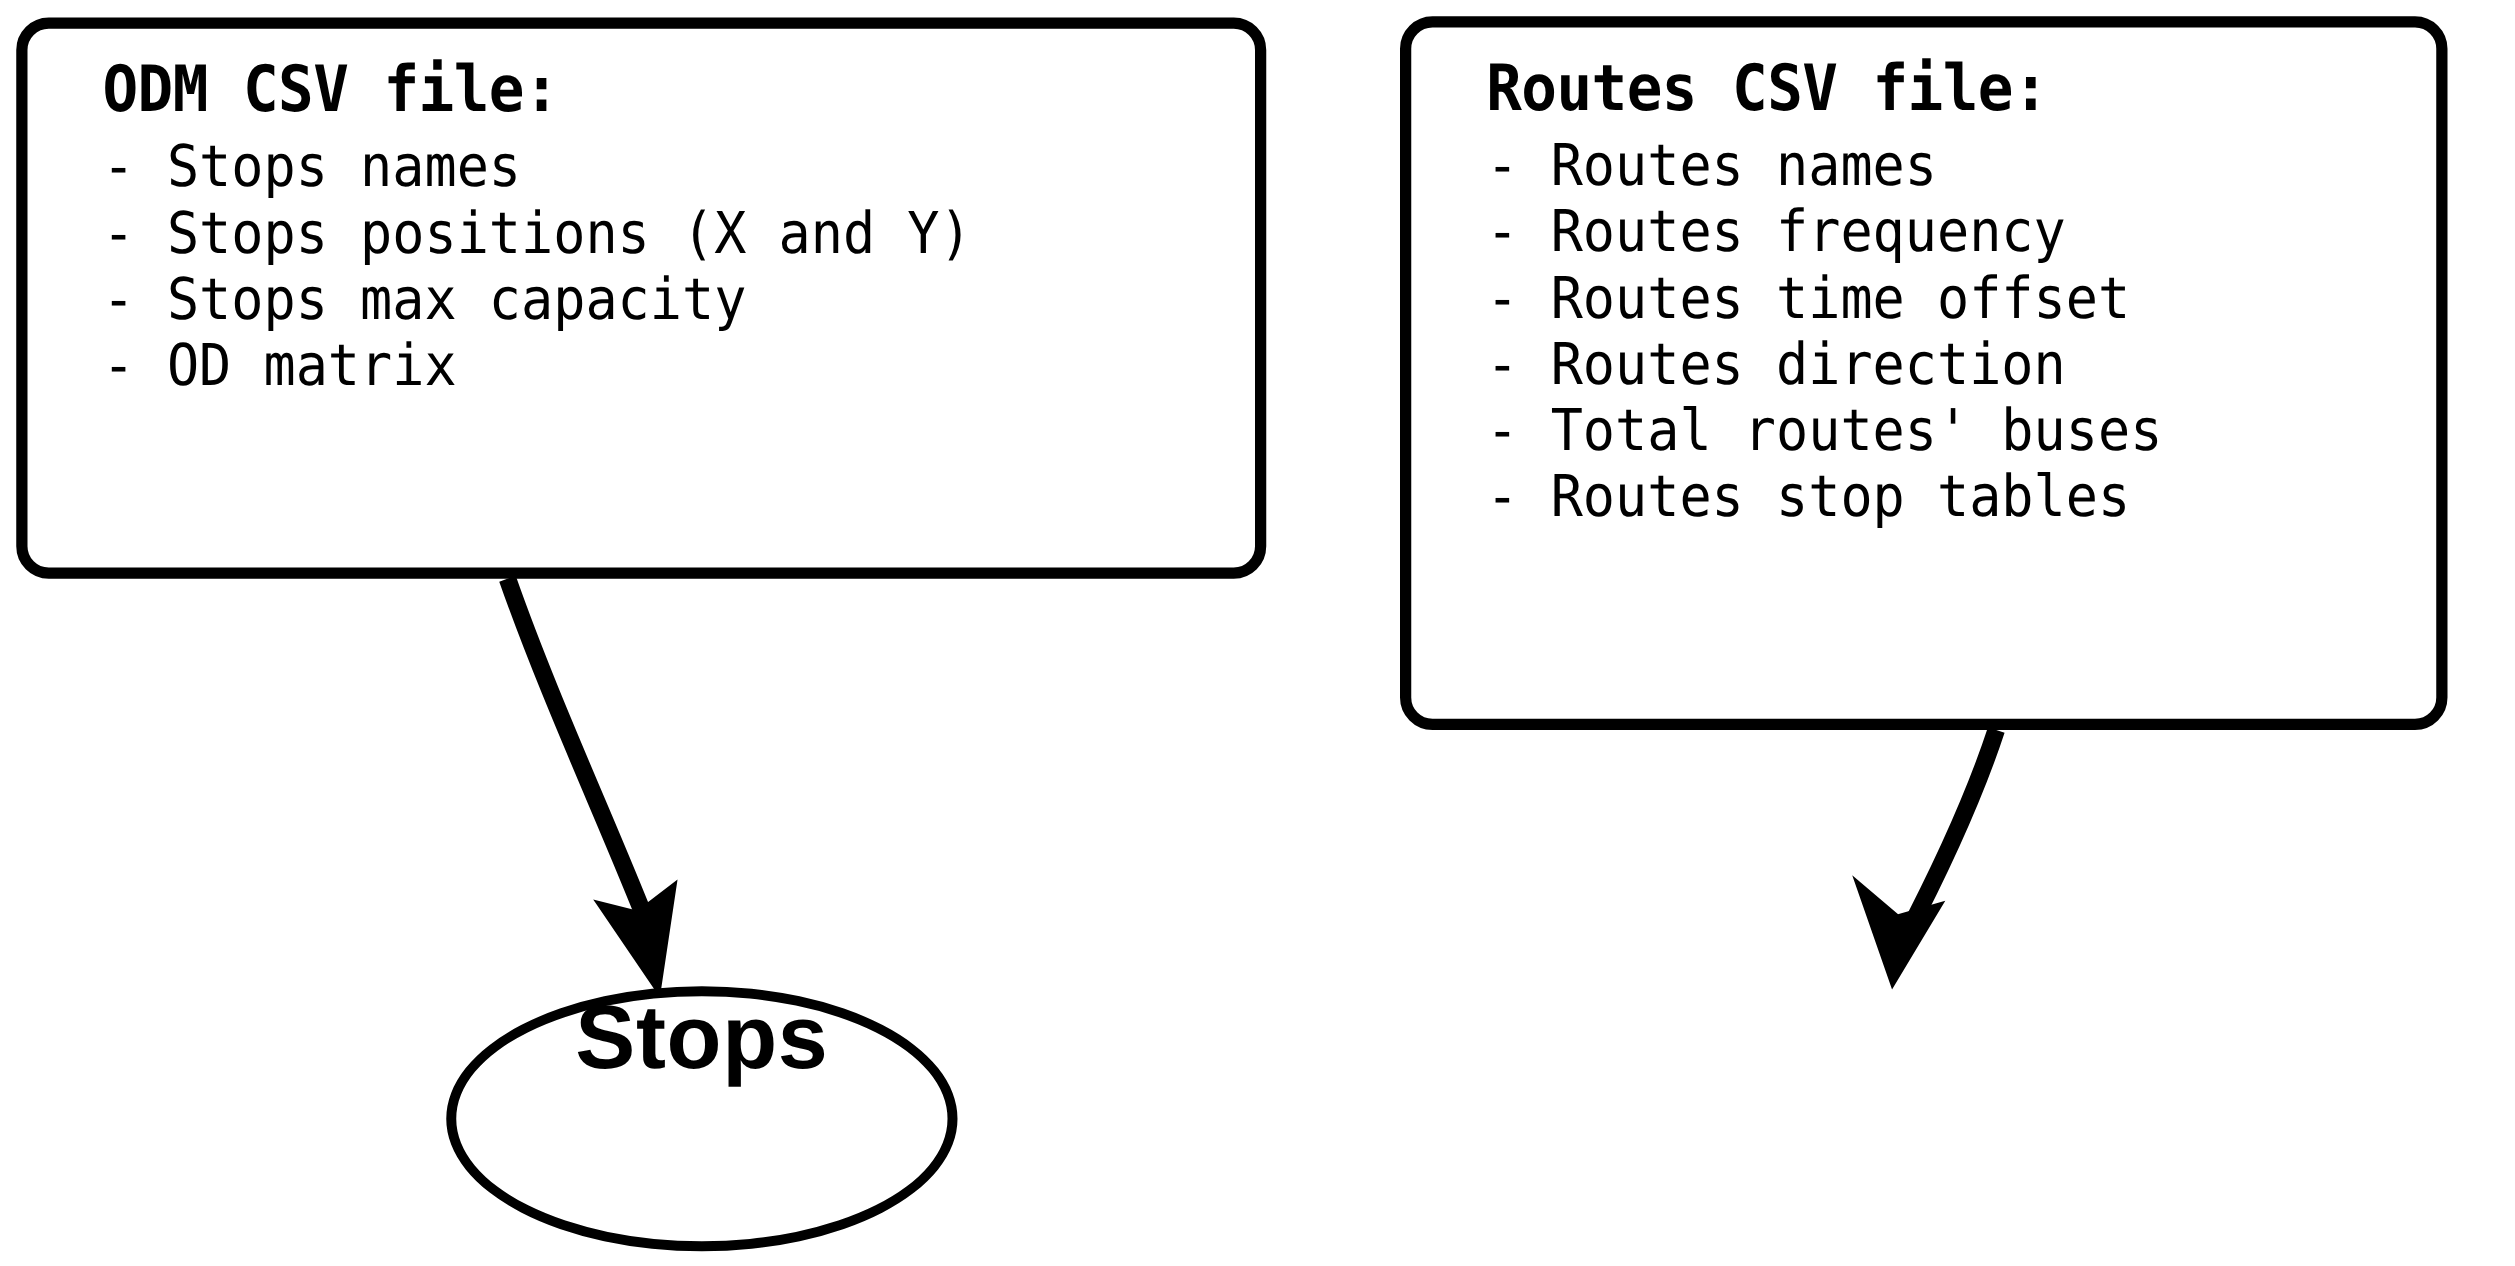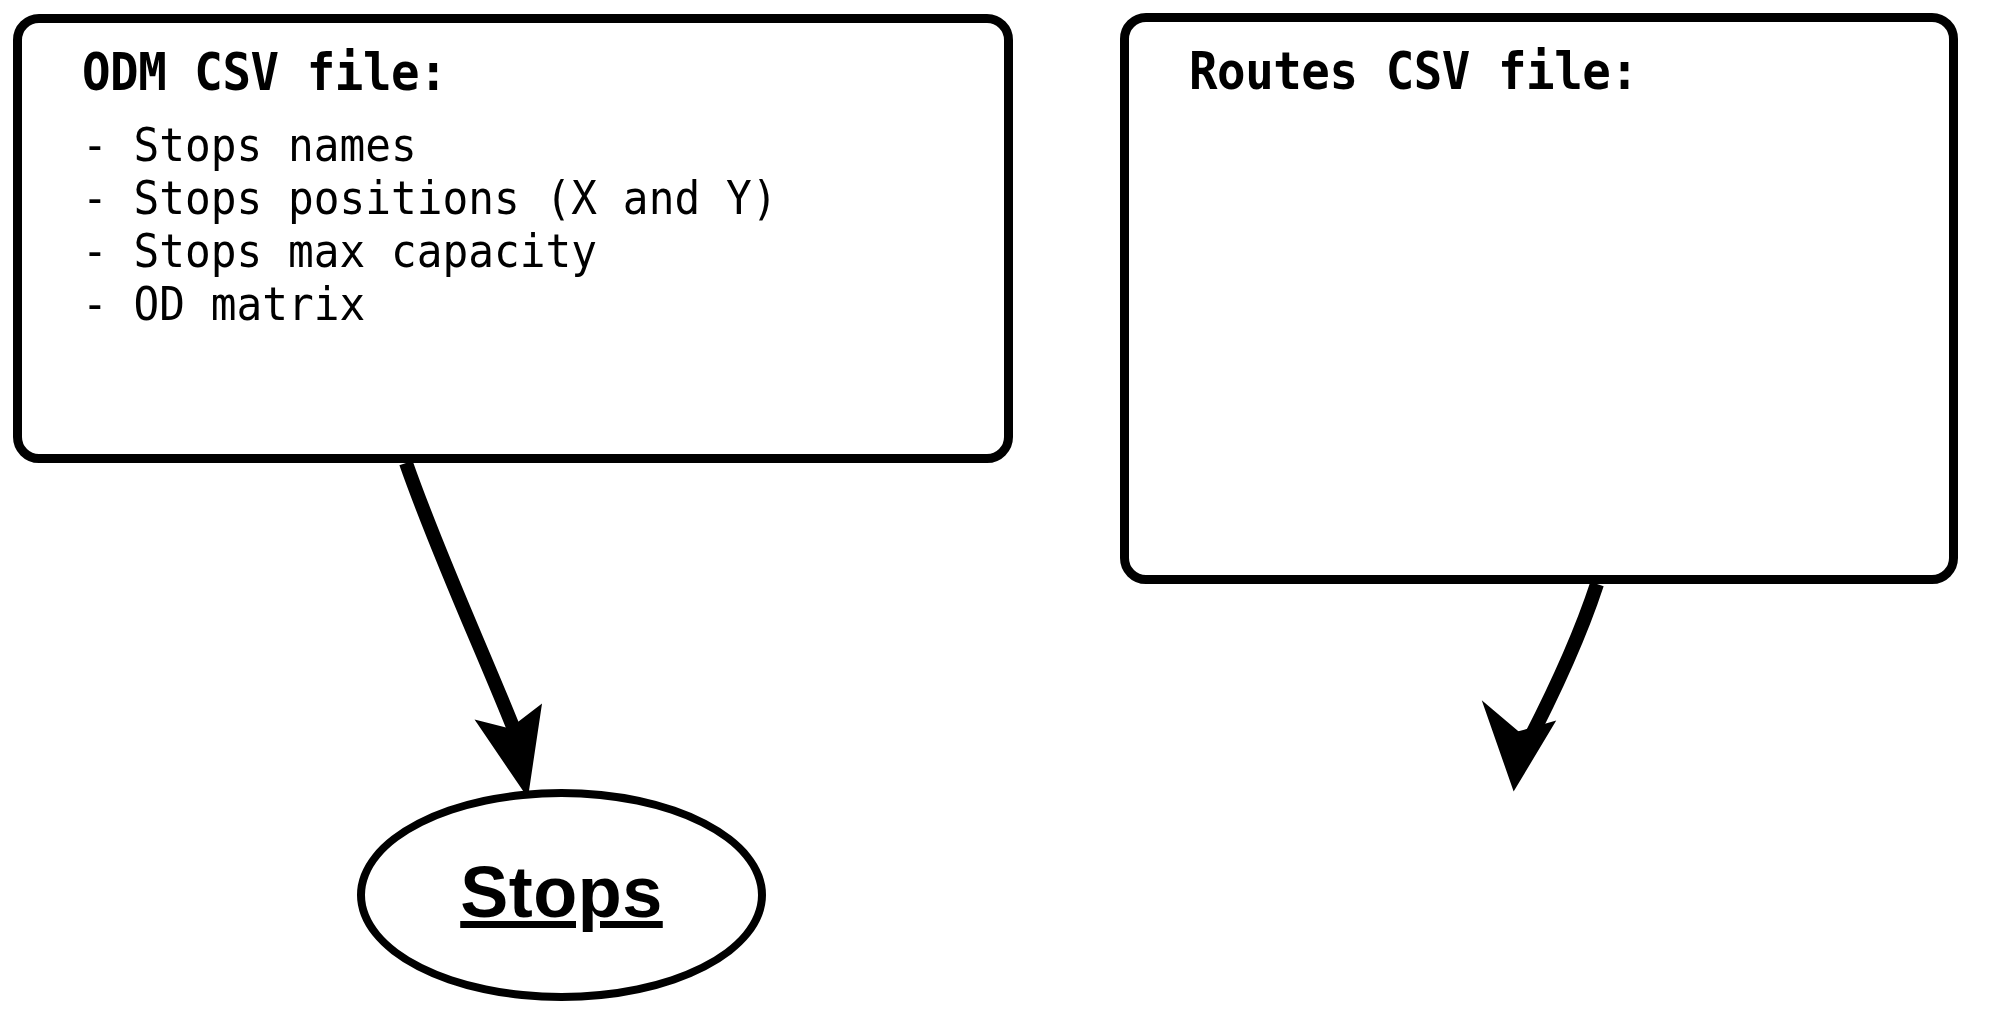--- a/index.html
+++ b/index.html
@@ -41,21 +41,21 @@
     font-size: 51px;
     line-height: 60px;
     letter-spacing: -0.5px;
     color: #000000;
     white-space: pre;
     transform: scaleX(0.93);
     transform-origin: left center;
   }
   .box-list {
     list-style: none;
-    margin: 16px 0 0 0;
+    margin: 4px 0 0 0;
     padding: 0;
   }
   .box-list li {
     font-family: "DejaVu Sans Mono", "Liberation Mono", monospace;
     font-weight: normal;
     font-size: 46px;
     line-height: 53px;
     color: #000000;
     white-space: pre;
     transform: scaleX(0.93);
@@ -63,23 +63,21 @@
   }
 
   
   .node-ellipse {
     position: absolute;
     box-sizing: border-box;
     background: #ffffff;
     border: 8px solid #000000;
     border-radius: 50%;
     display: flex;
-    align-items: center;
     justify-content: center;
-    text-decoration: underline;
   }
   #stops-ellipse { left: 357px;  top: 789px; width: 409px; height: 212px; }
   #buses-ellipse { left: 1282px; top: 789px; width: 407px; height: 210px; }
   .ellipse-label {
     font-family: "Liberation Sans", "DejaVu Sans", sans-serif;
     font-weight: bold;
     font-size: 72px;
     line-height: 72px;
     color: #000000;
     white-space: pre;
@@ -124,20 +122,28 @@
         <li>- Stops positions (X and Y)</li>
         <li>- Stops max capacity</li>
         <li>- OD matrix</li>
       </ul>
     </div>
   </div>
 
   <div class="node-box" id="routes-box">
     <div class="box-inner">
       <div class="box-title">Routes CSV file:</div>
+      <ul class="box-list">
+        <li>- Routes names</li>
+        <li>- Routes frequency</li>
+        <li>- Routes time offset</li>
+        <li>- Routes direction</li>
+        <li>- Total routes' buses</li>
+        <li>- Routes stop tables</li>
+      </ul>
     </div>
   </div>
 
   <div class="node-ellipse" id="stops-ellipse">
     <span class="ellipse-label">Stops</span>
   </div>
 
 
 </div>
 

